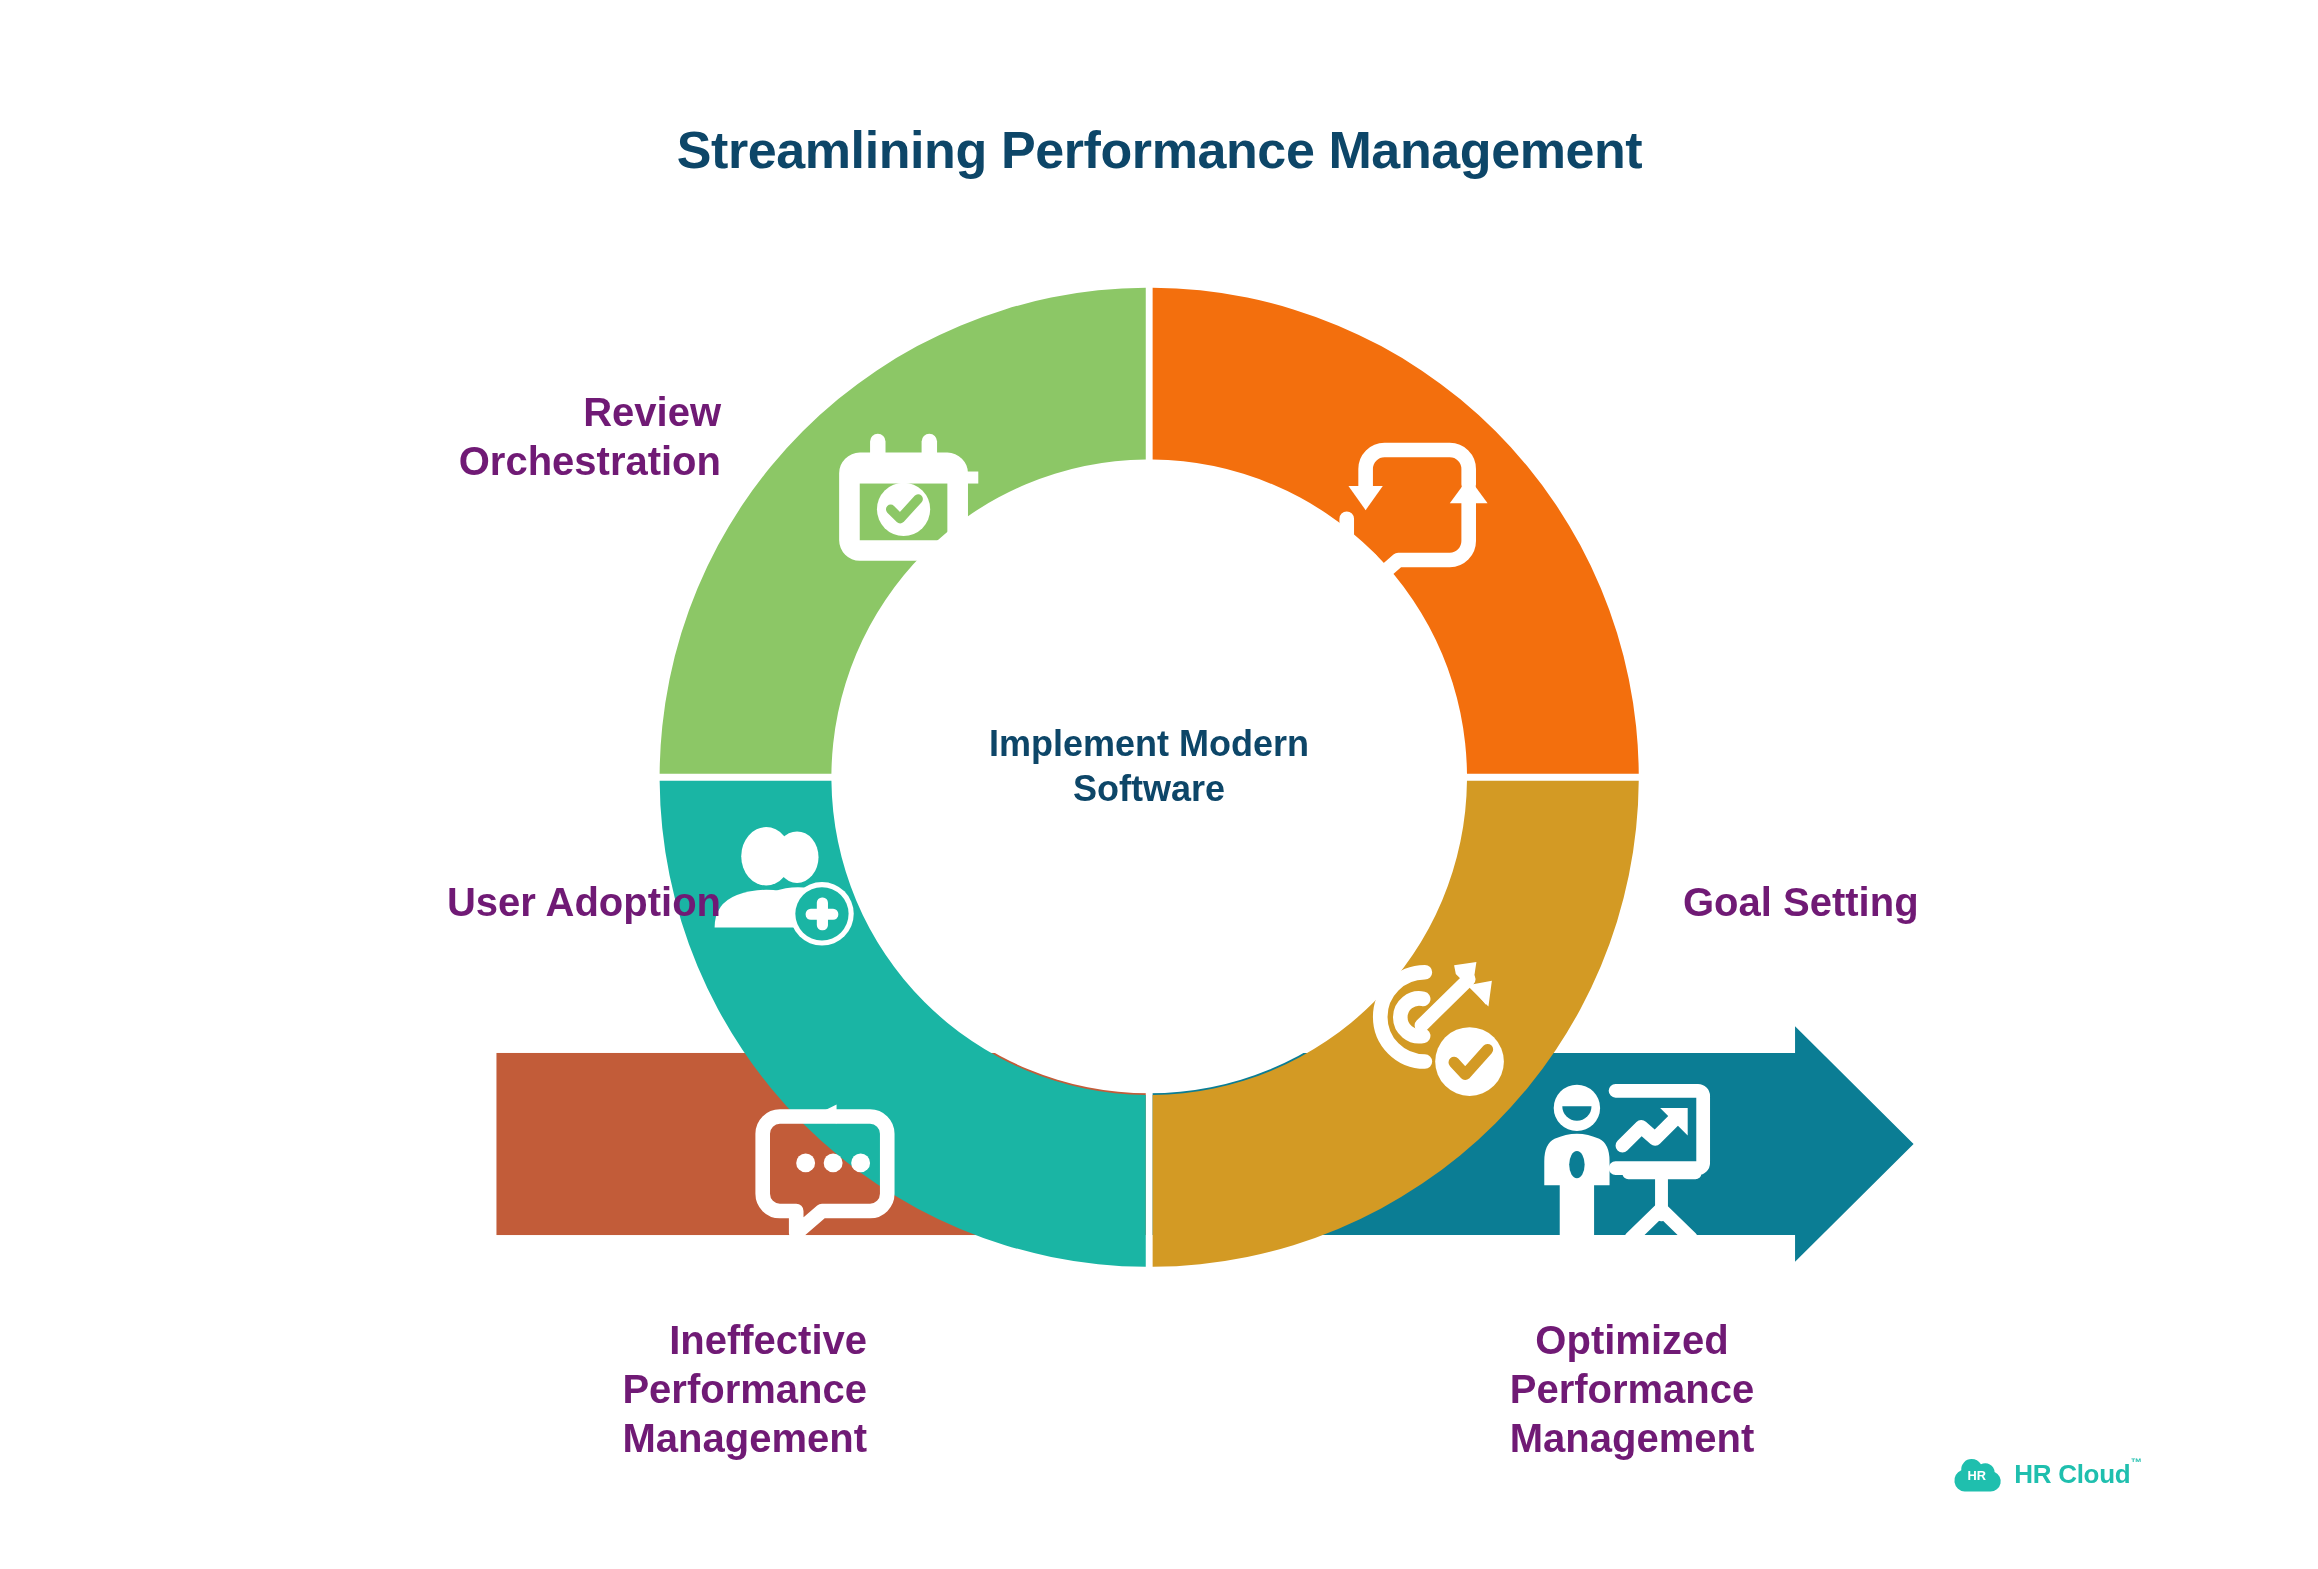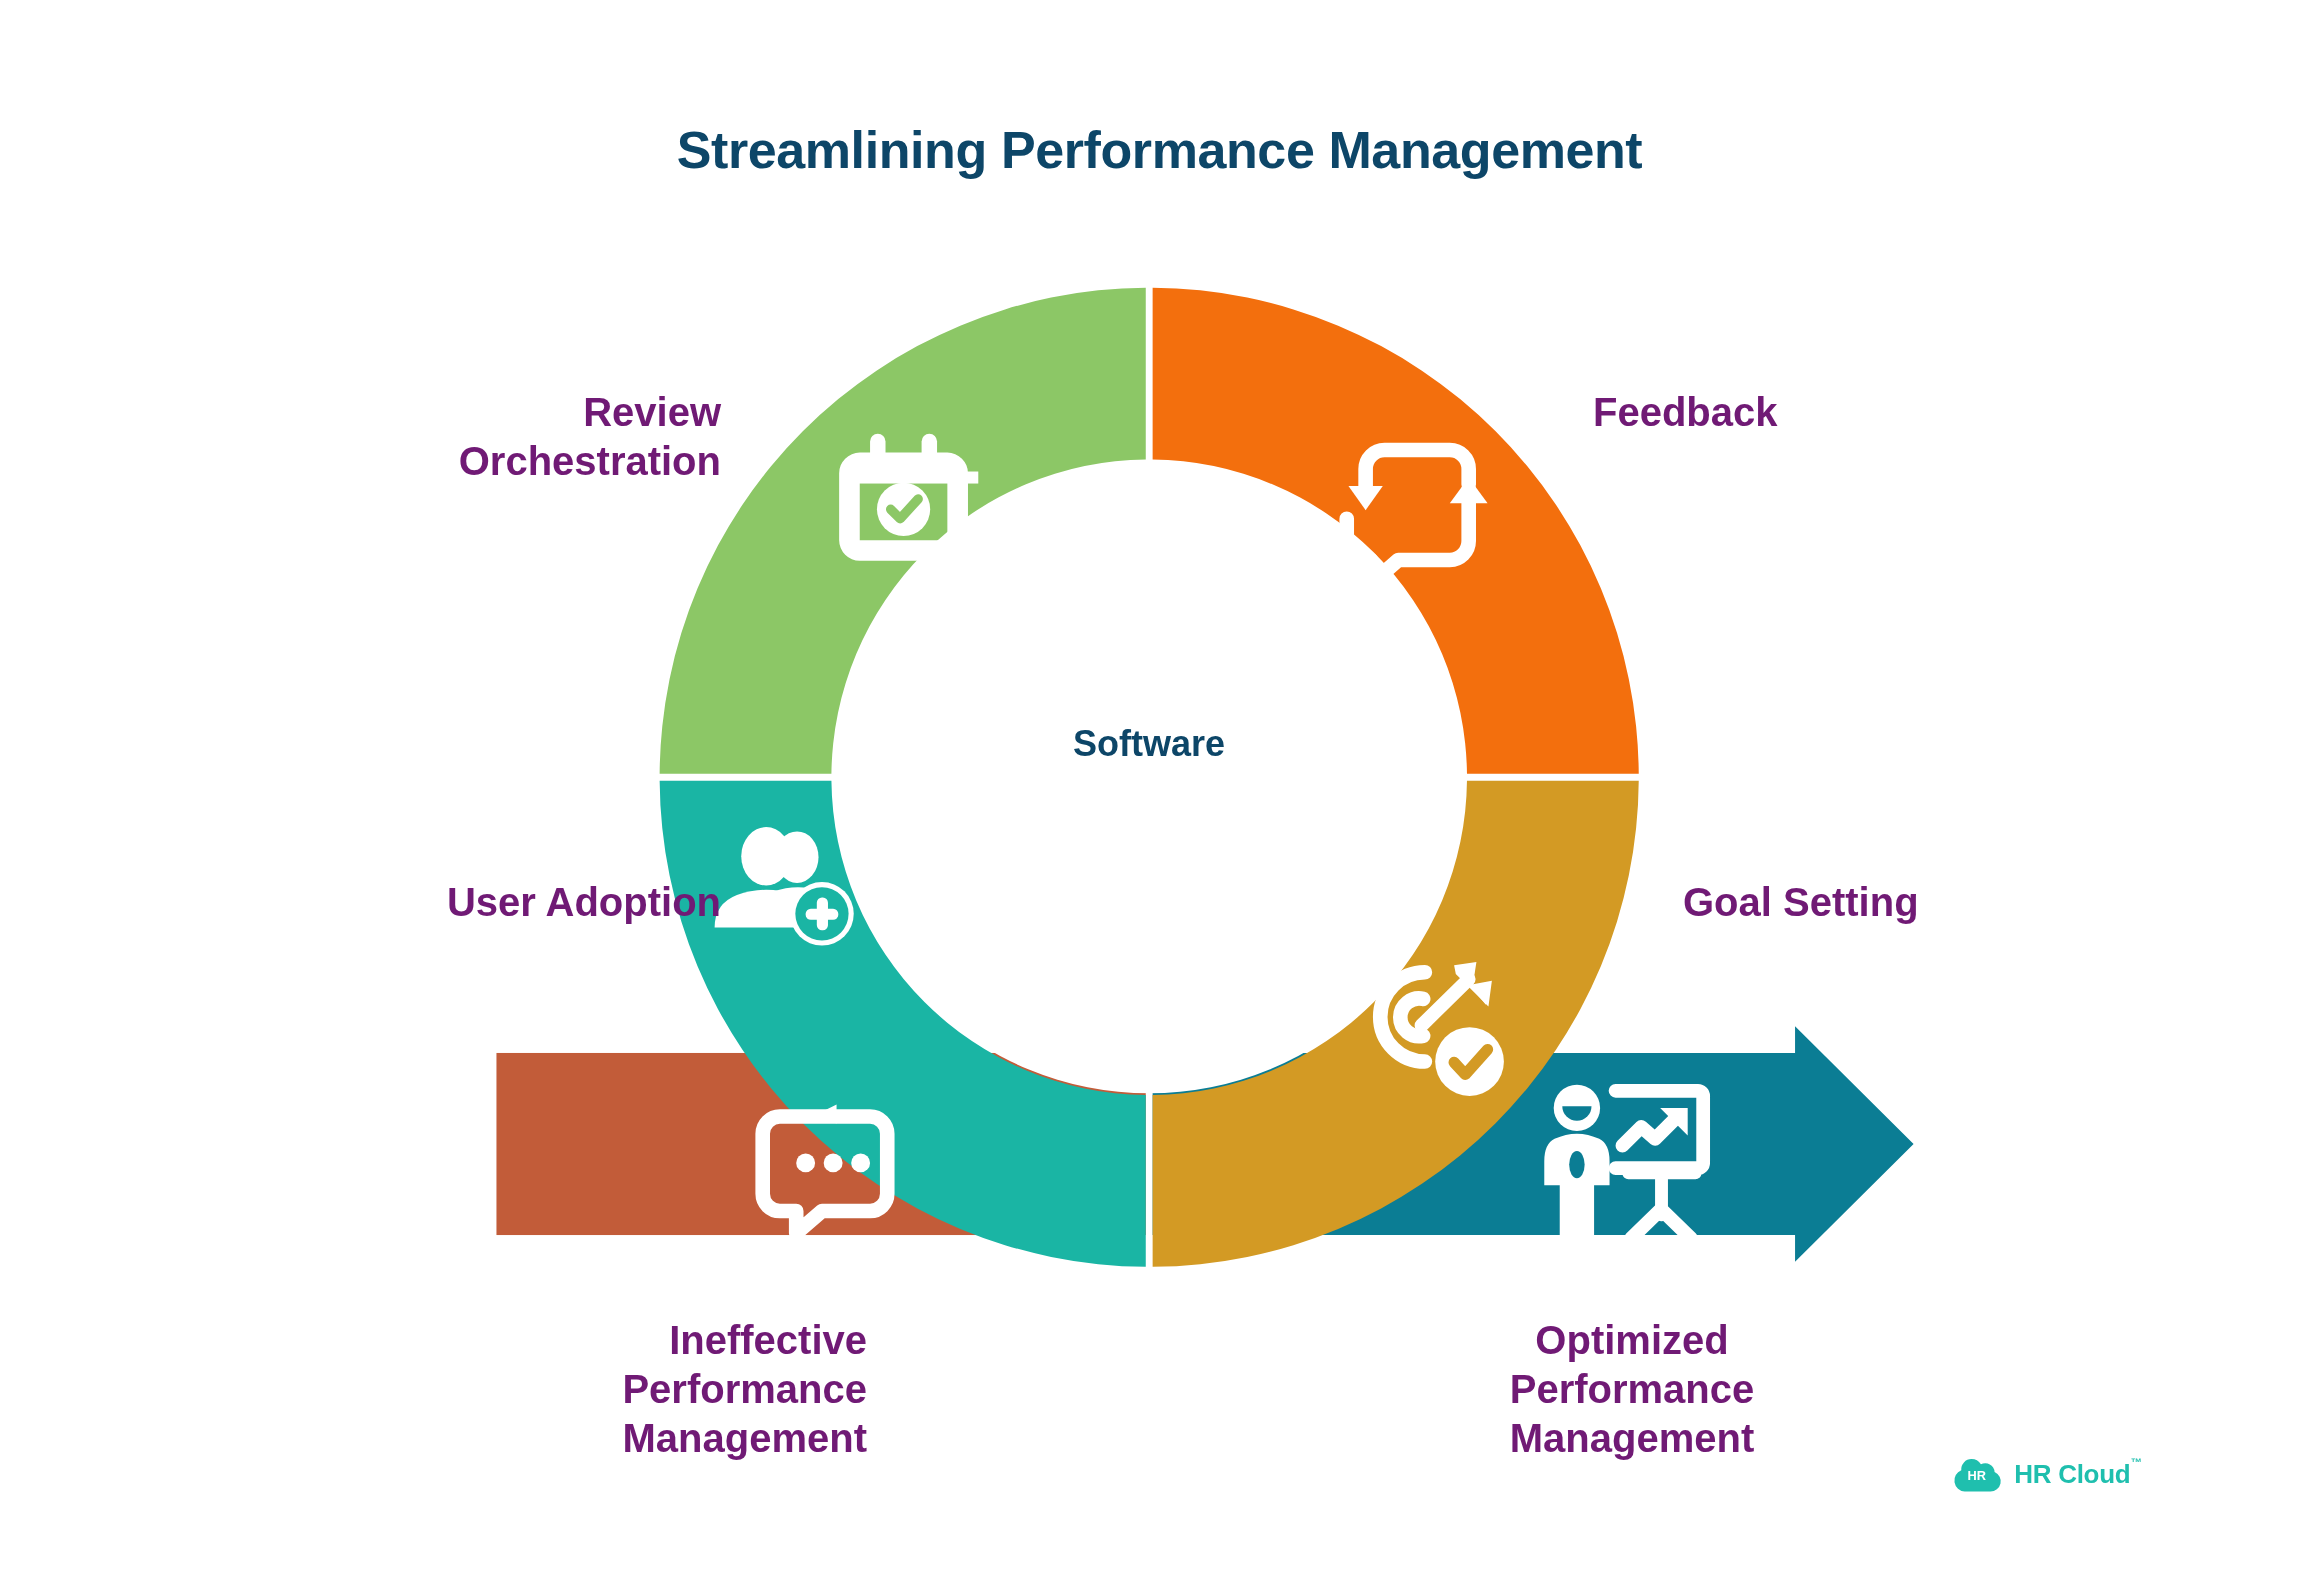--- a/index.html
+++ b/index.html
@@ -216,30 +216,30 @@
       <rect x="96" y="100" width="92" height="15" rx="7"></rect>
       <rect x="134" y="108" width="15" height="56" rx="7"></rect>
       <path d="M 141 150 l -35 34" stroke="#ffffff" stroke-width="16" stroke-linecap="round"></path>
       <path d="M 141 150 l 35 34" stroke="#ffffff" stroke-width="16" stroke-linecap="round"></path>
     </g>
   </svg>
 
   <div class="title">Streamlining Performance Management</div>
 
   <div class="center-text">
+    <div>Implement Modern</div>
     <div>Software</div>
   </div>
 
   <div class="lbl lbl-review">
     <div>Review</div>
     <div>Orchestration</div>
   </div>
 
   <div class="lbl lbl-feedback">
-    <div>Feedback</div>
   </div>
 
   <div class="lbl lbl-useradopt">
     <div>User Adoption</div>
   </div>
 
   <div class="lbl lbl-goal">
     <div>Goal Setting</div>
   </div>
 

